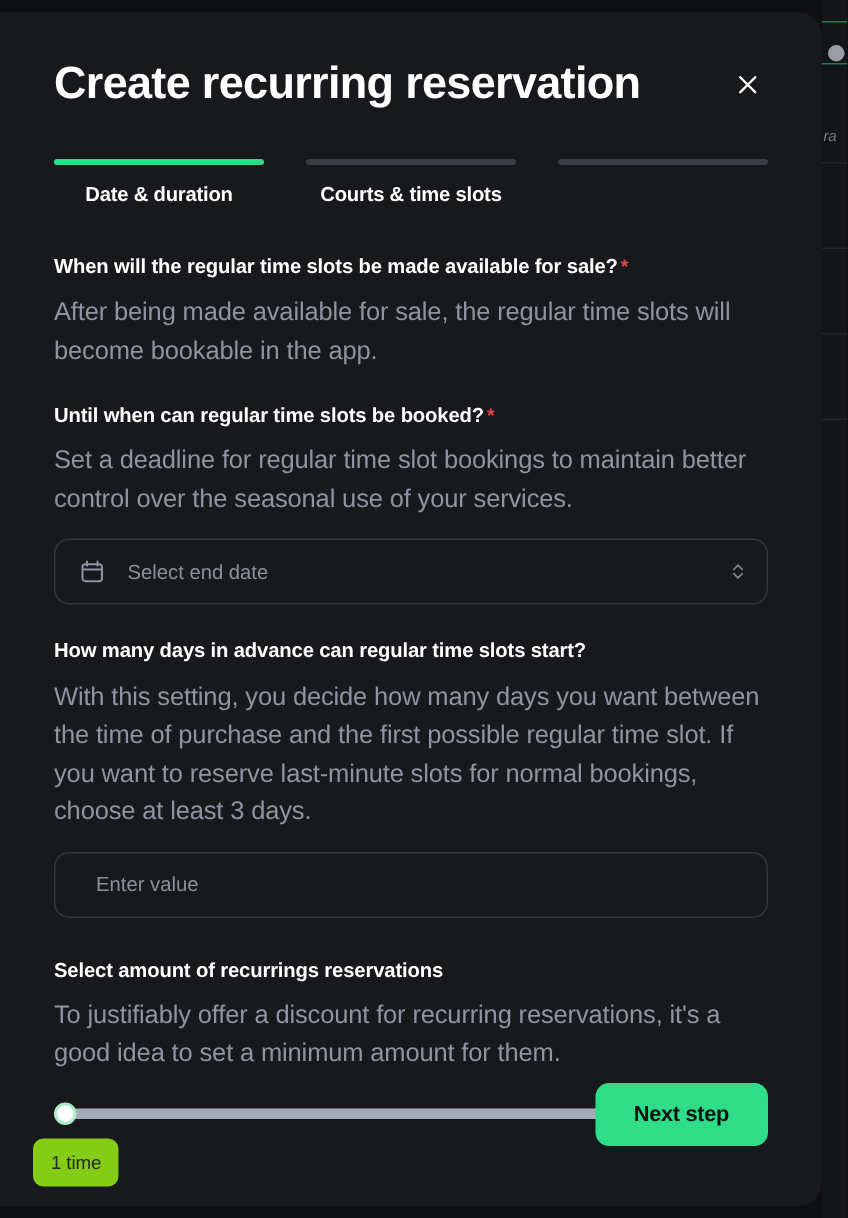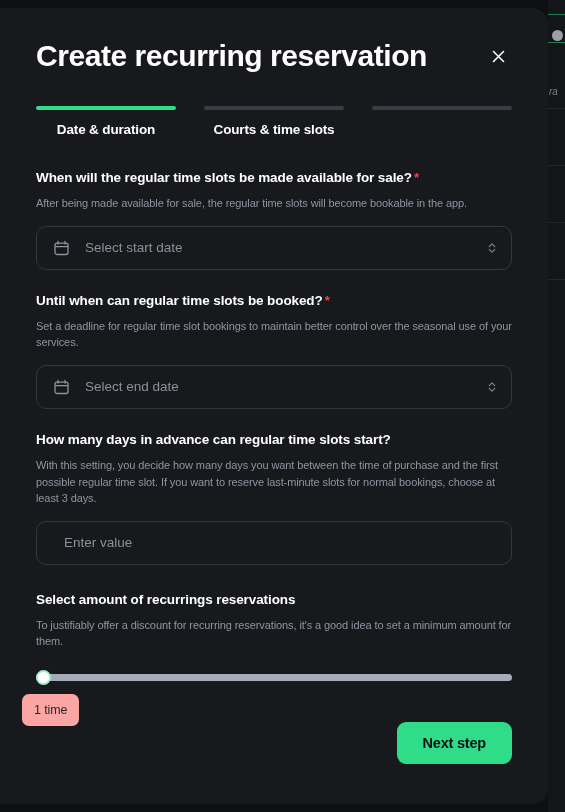--- a/index.html
+++ b/index.html
@@ -146,21 +146,21 @@
     letter-spacing: -.1px;
     line-height: 1.35;
   }
   .req {
     color: #e5484d;
     font-size: 13px;
     margin-left: 2px;
   }
   .field-help {
     margin-top: 8px;
-    font-size: 11px;
+    font-size: 17px;
     color: #9094a0;
     line-height: 1.5;
     letter-spacing: -.1px;
     max-width: 490px;
   }
 
   .input-wrap {
     position: relative;
     margin-top: 14px;
     height: 44px;
@@ -223,21 +223,21 @@
     height: 15px;
     border-radius: 50%;
     background: #ffffff;
     border: 2px solid #a9ecc6;
     cursor: pointer;
   }
   .slider-value {
     position: absolute;
     left: -14px;
     top: 24px;
-    background: #fca5a5;
+    background: #84cc16;
     color: #26282d;
     font-size: 12.5px;
     border-radius: 7px;
     padding: 9px 12px;
     white-space: nowrap;
     letter-spacing: -.1px;
   }
 
   
   .footer {
@@ -305,36 +305,20 @@
       </div>
     </div>
 
     <div class="form-body">
 
       <div class="field-group">
         <div class="field-label">
           <span>When will the regular time slots be made available for sale?</span><span class="req">*</span>
         </div>
         <div class="field-help">After being made available for sale, the regular time slots will become bookable in the app.</div>
-        <div class="input-wrap">
-          <span class="cal-icon">
-            <svg width="17" height="17" viewBox="0 0 17 17" fill="none">
-              <rect x="2" y="3.6" width="13" height="11.4" rx="2" stroke="#9094a0" stroke-width="1.3"></rect>
-              <path d="M5 1.8 L5 4.6 M12 1.8 L12 4.6" stroke="#9094a0" stroke-width="1.3" stroke-linecap="round"></path>
-              <path d="M2 7.2 L15 7.2" stroke="#9094a0" stroke-width="1.3"></path>
-            </svg>
-          </span>
-          <input class="input-box" type="text" readonly="" placeholder="Select start date" style="">
-          <span class="spin-icon">
-            <svg width="10" height="14" viewBox="0 0 10 14" fill="none">
-              <path d="M2.2 5.6 L5 2.8 L7.8 5.6" stroke="#7d818c" stroke-width="1.2" stroke-linecap="round" stroke-linejoin="round"></path>
-              <path d="M2.2 8.4 L5 11.2 L7.8 8.4" stroke="#7d818c" stroke-width="1.2" stroke-linecap="round" stroke-linejoin="round"></path>
-            </svg>
-          </span>
-        </div>
       </div>
 
       <div class="field-group">
         <div class="field-label">
           <span>Until when can regular time slots be booked?</span><span class="req">*</span>
         </div>
         <div class="field-help">Set a deadline for regular time slot bookings to maintain better control over the seasonal use of your services.</div>
         <div class="input-wrap">
           <span class="cal-icon">
             <svg width="17" height="17" viewBox="0 0 17 17" fill="none">

